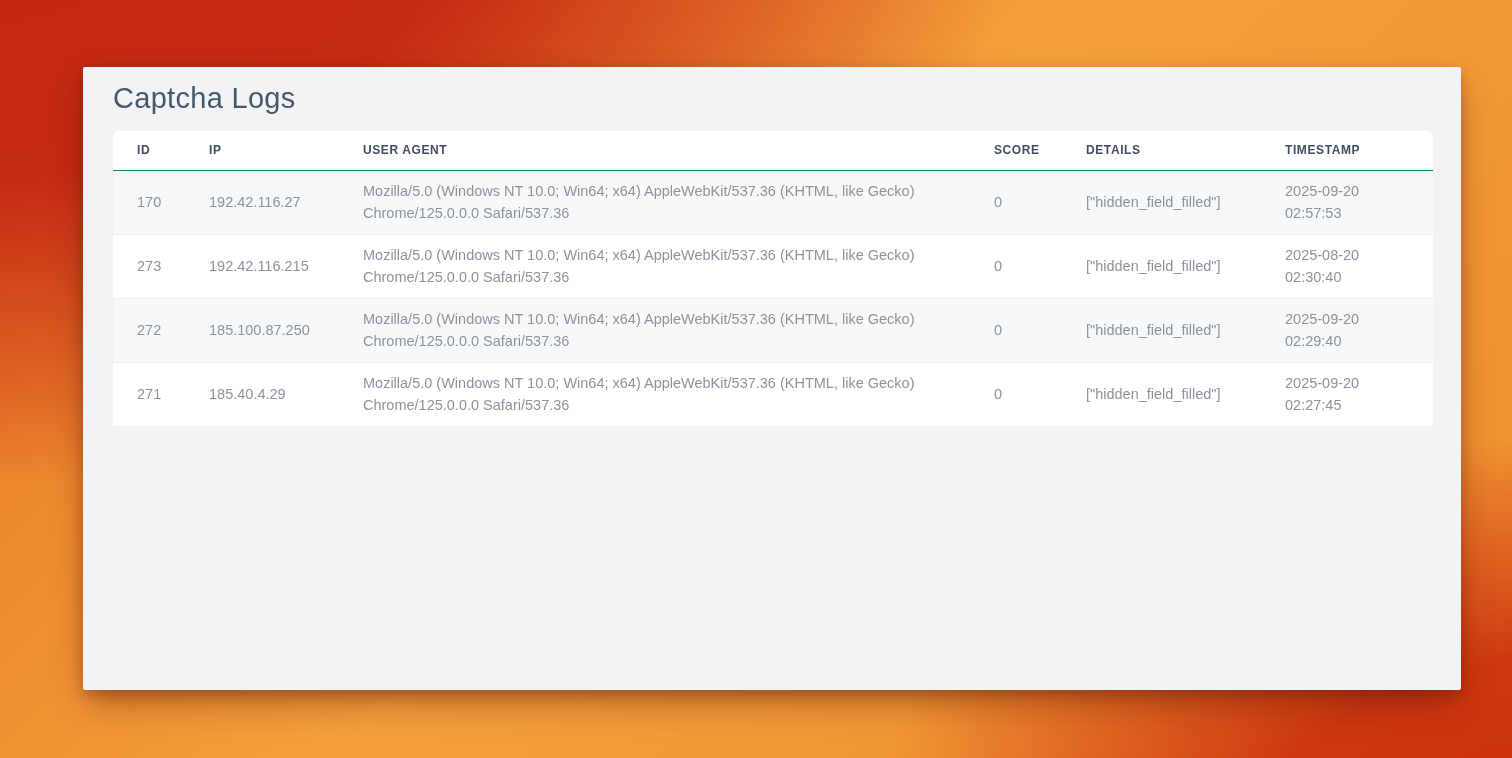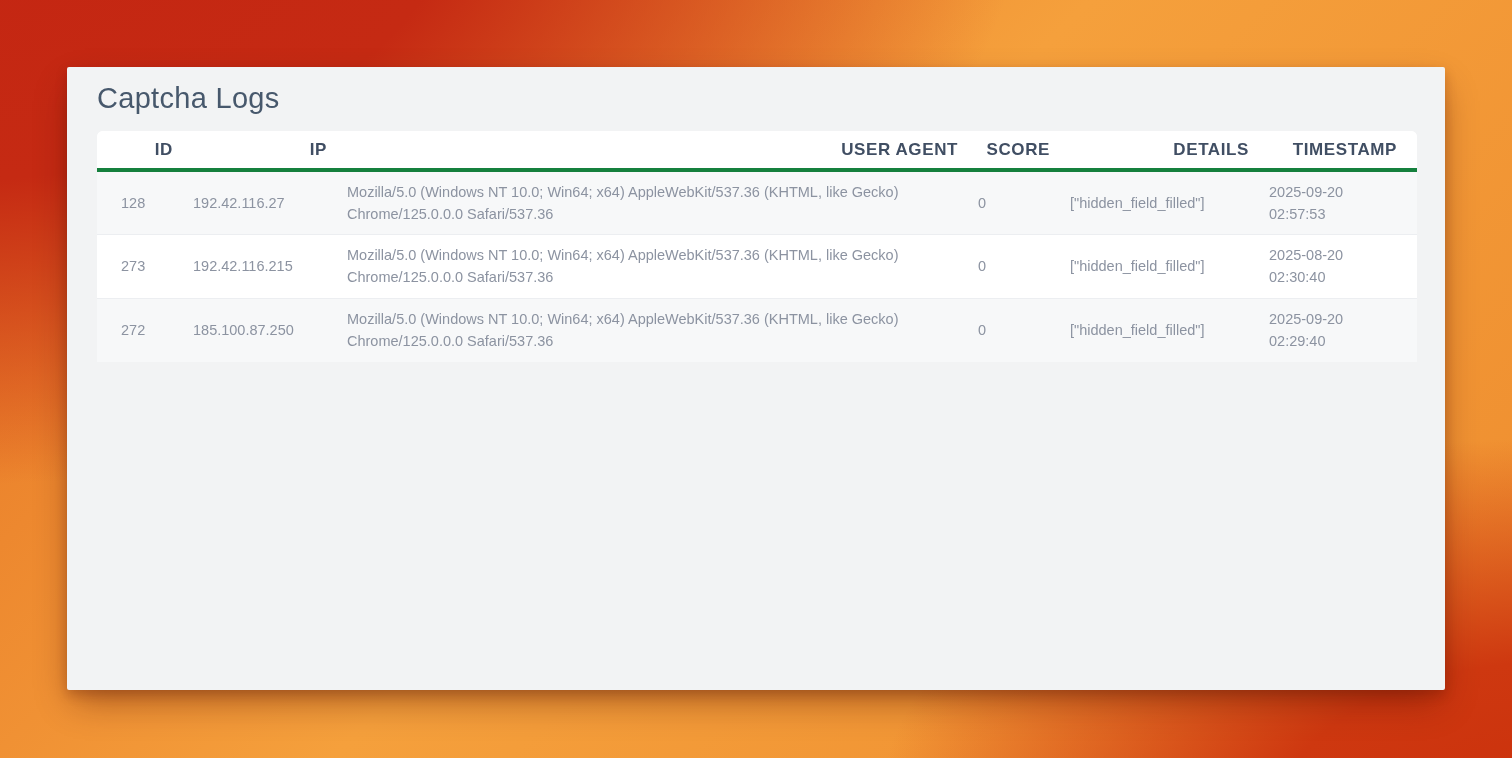--- a/index.html
+++ b/index.html
@@ -5,41 +5,41 @@
   * { margin:0; padding:0; box-sizing:border-box; }
   html,body { width:1512px; height:758px; overflow:hidden; }
   body {
     font-family:"Liberation Sans", sans-serif;
     background:
       radial-gradient(ellipse 1500px 800px at -4% -12%, #c42512 0%, #c52a13 34%, rgba(206,60,18,0) 72%),
       radial-gradient(ellipse 1000px 560px at 103% 108%, #cb300c 0%, #ce3810 28%, rgba(210,70,18,0) 68%),
       linear-gradient(135deg, #e57022 0%, #f5a03c 48%, #ee8c2e 100%);
   }
   .card {
-    position:absolute; left:67px; top:67px; width:1378px; height:623px;
+    position:absolute; left:83px; top:67px; width:1378px; height:623px;
     background:#f2f3f4; border-radius:2px; overflow:hidden;
     box-shadow:0 16px 34px -6px rgba(80,15,5,.45), 0 5px 12px rgba(80,15,5,.22);
   }
   .page-title {
     margin:15px 0 16px 30px;
     font-size:29px; font-weight:500; letter-spacing:.3px;
     color:#47586c;
   }
   .table-wrap { margin:0 28px 0 30px; }
   table.logs {
     width:1320px; border-collapse:collapse; table-layout:fixed;
     background:#ffffff; border-radius:6px 6px 0 0; overflow:hidden;
   }
   col.c-id{width:96px} col.c-ip{width:154px} col.c-ua{width:631px}
   col.c-score{width:92px} col.c-details{width:199px} col.c-ts{width:148px}
   thead th {
-    height:39px; text-align:right; vertical-align:middle;
-    font-size:17px; font-weight:700; letter-spacing:.6px;
+    height:39px; text-align:left; vertical-align:middle;
+    font-size:12px; font-weight:700; letter-spacing:.6px;
     color:#404e63; text-transform:uppercase;
-    border-bottom:4px solid #15803d; background:#ffffff;
+    border-bottom:1px solid #15803d; background:#ffffff;
   }
   tbody td {
     height:64px; vertical-align:middle;
     font-size:14.5px; line-height:22px; color:#8c93a1;
     border-bottom:1px solid #eceef1;
   }
   tbody tr:nth-child(odd) td { background:#f7f8f9; }
   tbody tr:nth-child(even) td { background:#ffffff; }
   tbody tr:last-child td { border-bottom:none; }
   th:first-child, td:first-child { padding-left:24px; }
@@ -66,21 +66,21 @@
           <th data-name="column-header-id">ID</th>
           <th data-name="column-header-ip">IP</th>
           <th data-name="column-header-user-agent">USER AGENT</th>
           <th data-name="column-header-score">SCORE</th>
           <th data-name="column-header-details">DETAILS</th>
           <th data-name="column-header-timestamp">TIMESTAMP</th>
         </tr>
       </thead>
       <tbody data-name="table-body">
           <tr data-name="table-row">
-            <td data-name="cell-id">128</td>
+            <td data-name="cell-id">170</td>
             <td data-name="cell-ip">192.42.116.27</td>
             <td data-name="cell-user_agent">Mozilla/5.0 (Windows NT 10.0; Win64; x64) AppleWebKit/537.36 (KHTML, like Gecko) Chrome/125.0.0.0 Safari/537.36</td>
             <td data-name="cell-score">0</td>
             <td data-name="cell-details">["hidden_field_filled"]</td>
             <td data-name="cell-timestamp">2025-09-20 02:57:53</td>
           </tr>
           <tr data-name="table-row">
             <td data-name="cell-id">273</td>
             <td data-name="cell-ip">192.42.116.215</td>
             <td data-name="cell-user_agent">Mozilla/5.0 (Windows NT 10.0; Win64; x64) AppleWebKit/537.36 (KHTML, like Gecko) Chrome/125.0.0.0 Safari/537.36</td>
@@ -89,16 +89,24 @@
             <td data-name="cell-timestamp">2025-08-20 02:30:40</td>
           </tr>
           <tr data-name="table-row">
             <td data-name="cell-id">272</td>
             <td data-name="cell-ip">185.100.87.250</td>
             <td data-name="cell-user_agent">Mozilla/5.0 (Windows NT 10.0; Win64; x64) AppleWebKit/537.36 (KHTML, like Gecko) Chrome/125.0.0.0 Safari/537.36</td>
             <td data-name="cell-score">0</td>
             <td data-name="cell-details">["hidden_field_filled"]</td>
             <td data-name="cell-timestamp">2025-09-20 02:29:40</td>
           </tr>
+          <tr data-name="table-row">
+            <td data-name="cell-id">271</td>
+            <td data-name="cell-ip">185.40.4.29</td>
+            <td data-name="cell-user_agent">Mozilla/5.0 (Windows NT 10.0; Win64; x64) AppleWebKit/537.36 (KHTML, like Gecko) Chrome/125.0.0.0 Safari/537.36</td>
+            <td data-name="cell-score">0</td>
+            <td data-name="cell-details">["hidden_field_filled"]</td>
+            <td data-name="cell-timestamp">2025-09-20 02:27:45</td>
+          </tr>
         </tbody>
     </table>
   </div>
 </div>
 
 </body></html>

